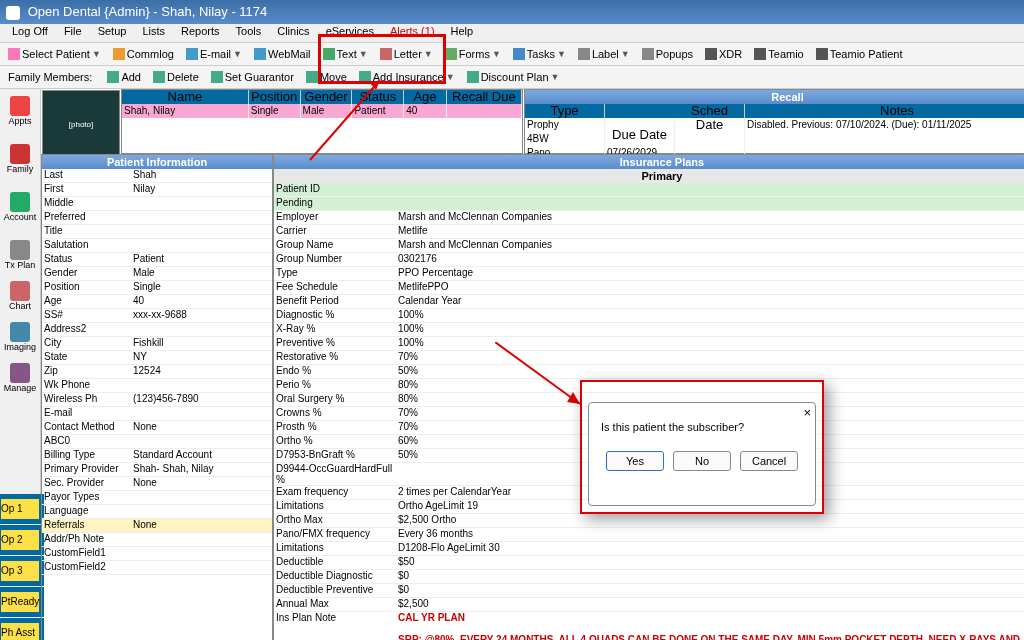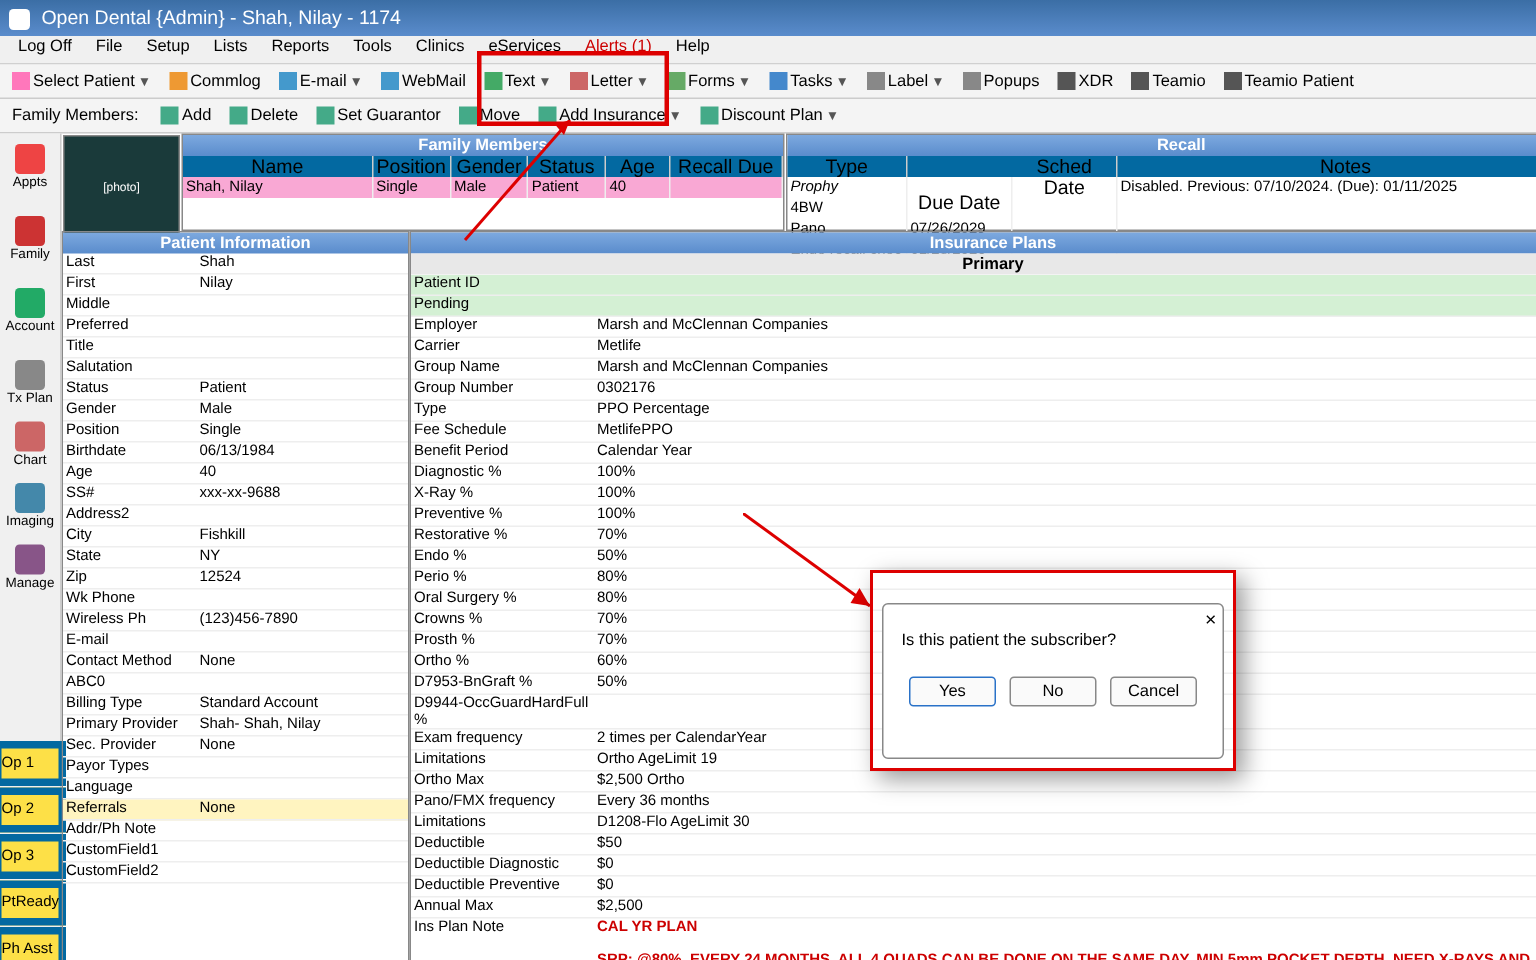--- a/index.html
+++ b/index.html
@@ -111,21 +111,20 @@
         <div class="op">Op 3</div>
         <div class="op">PtReady</div>
         <div class="op">Ph Asst</div>
       </div>
   </div>
   <div class="maincol">
     <div class="upper">
       <div class="thumb">[photo]</div>
       <div class="famgrid">
         <div class="fambox">
-          <div class="hdr">Family Members</div>
           <div class="colhdr" id="famcols">
               <div style="width: 130px;">Name</div>
               <div style="width: 50px;">Position</div>
               <div style="width: 50px;">Gender</div>
               <div style="width: 50px;">Status</div>
               <div style="width: 40px;">Age</div>
               <div style="width: 75px; text-align: center;">Recall Due</div>
             </div>
           <div class="row sel" id="famrow">
               <div style="width: 130px;">Shah, Nilay</div>
@@ -139,21 +138,21 @@
         <div class="recallbox">
           <div class="hdr">Recall</div>
           <div class="colhdr" id="reccols">
               <div style="width: 75px;">Type</div>
               <div style="width: 65px; margin-top: 24px;">Due Date</div>
               <div style="width: 65px;">Sched Date</div>
               <div style="width: 300px;">Notes</div>
             </div>
           <div id="recbody">
               <div class="row">
-                <div style="width: 75px; font-style: italic;">Prophy</div>
+                <div style="width: 75px;">Prophy</div>
                 <div style="width: 65px;"></div>
                 <div style="width: 65px;"></div>
                 <div style="width: 300px;">Disabled. Previous: 07/10/2024. (Due): 01/11/2025</div>
               </div>
               <div class="row">
                 <div style="width: 75px;">4BW</div>
                 <div style="width: 65px;"></div>
                 <div style="width: 65px;"></div>
                 <div style="width: 300px;"></div>
               </div>
@@ -205,24 +204,20 @@
               <div class="k">Status</div>
               <div class="v">Patient</div>
             </div>
             <div class="kv">
               <div class="k">Gender</div>
               <div class="v">Male</div>
             </div>
             <div class="kv">
               <div class="k">Position</div>
               <div class="v">Single</div>
-            </div>
-            <div class="kv">
-              <div class="k">Birthdate</div>
-              <div class="v">06/13/1984</div>
             </div>
             <div class="kv">
               <div class="k">Age</div>
               <div class="v">40</div>
             </div>
             <div class="kv">
               <div class="k">SS#</div>
               <div class="v">xxx-xx-9688</div>
             </div>
             <div class="kv">

